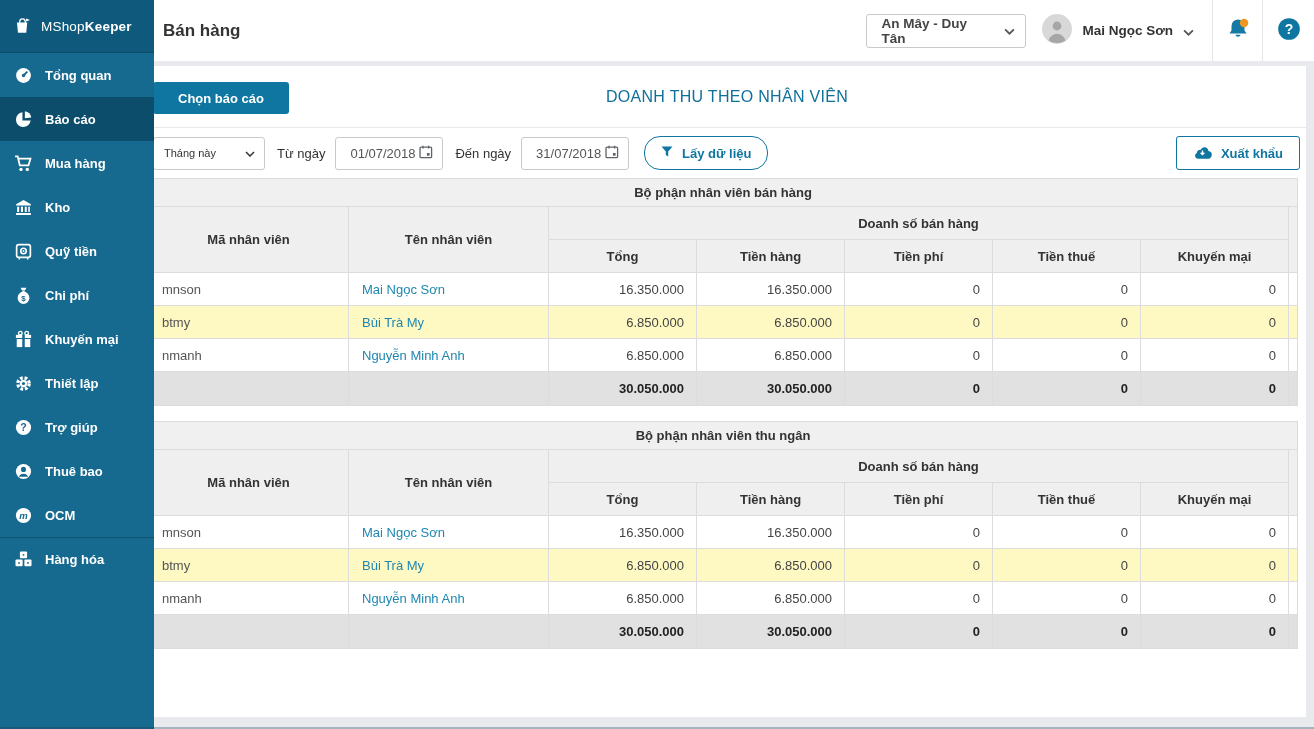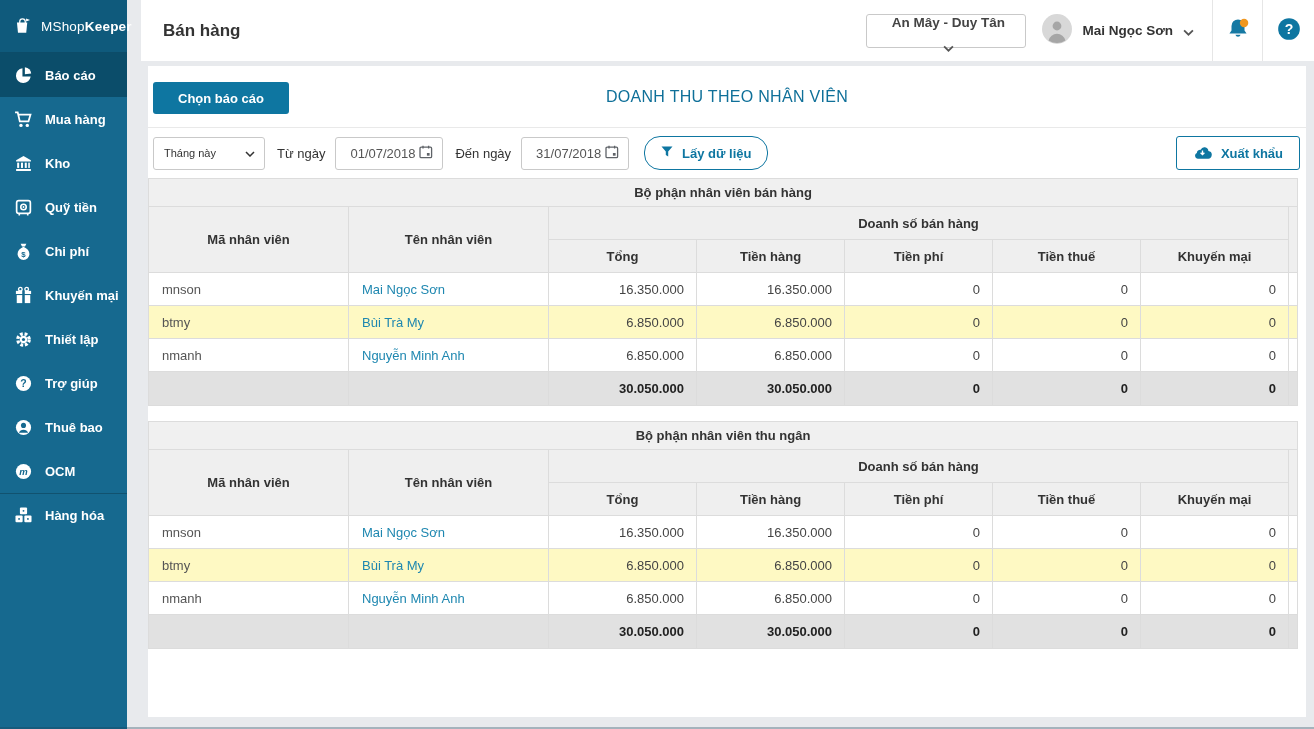--- a/index.html
+++ b/index.html
@@ -1,39 +1,39 @@
 <!DOCTYPE html>
 <html><head>
 <meta charset="utf-8">
 <style>
   * { margin:0; padding:0; box-sizing:border-box; }
   html,body { width:1314px; height:729px; overflow:hidden;
               font-family:"Liberation Sans", sans-serif; background:#e8eaed; }
 
   
-  .sidebar { position:absolute; left:0; top:0; width:127px; height:729px;
+  .sidebar { position:absolute; left:0; top:0; width:154px; height:729px;
              background:#16698f; z-index:5; }
   .logo { height:53px; display:flex; align-items:center; gap:9px; padding-left:13px;
           background:#0f5a7c; border-bottom:1px solid rgba(0,0,0,.15); }
   .logo-text { color:#fff; font-size:13.5px; letter-spacing:.2px; }
   .logo-text b { font-weight:700; }
   .nav-item { height:44px; display:flex; align-items:center; gap:12px; padding-left:14px;
               color:#fff; font-size:13px; font-weight:700; cursor:pointer; }
   .nav-item.active { background:#0b4d6a; }
   .nav-item.divided { border-top:1px solid rgba(0,0,0,.22); }
   .nav-ico { width:19px; height:19px; flex:0 0 19px; display:flex; align-items:center; justify-content:center; }
 
   
   .topbar { position:absolute; left:141px; top:0; right:0; height:61px; background:#fff;
             display:flex; align-items:center; z-index:4; }
   .page-title { font-size:17px; font-weight:700; color:#333; margin-left:22px; }
   .topbar-right { margin-left:auto; display:flex; align-items:center; height:100%; }
   .branch-select { display:flex; align-items:center; justify-content:space-between; gap:10px;
                    width:160px; height:34px; border:1px solid #c9c9c9; border-radius:3px;
-                   padding:0 10px 0 14px; font-size:13.5px; font-weight:700; color:#444; cursor:pointer;flex-direction:column; }
+                   padding:0 10px 0 14px; font-size:13.5px; font-weight:700; color:#444; cursor:pointer; }
   .avatar-wrap { display:flex; align-items:center; gap:10px; margin:0 18px 0 16px; cursor:pointer; }
   .user-name { font-size:13.5px; font-weight:700; color:#333; }
   .icon-cell { width:50px; height:100%; display:flex; align-items:center; justify-content:center;
                border-left:1px solid #e6e6e6; cursor:pointer; }
   .icon-cell.help { width:52px; }
 
   
   .content { position:absolute; left:141px; top:53px; right:0; bottom:0; background:#e8eaed; }
   .panel { position:absolute; left:7px; top:13px; right:8px; bottom:12px; background:#fff; overflow:hidden; }
 
@@ -85,20 +85,30 @@
     <span class="nav-ico">
       <svg width="22" height="22" viewBox="0 0 24 24">
           <path d="M5 7.5h13l-1.3 13H6.3z" fill="#fff"></path>
           <path d="M8.5 9.5V6.5a3.5 3.5 0 0 1 7 0v3" stroke="#fff" stroke-width="1.6" fill="none"></path>
           <path d="M16.5 2.6l5 1.8-5 2z" fill="#fff"></path>
         </svg>
     </span>
     <span class="logo-text"><span>MShop</span><b>Keeper</b></span>
   </div>
 
+  <div class="nav-item">
+    <span class="nav-ico">
+      <svg width="19" height="19" viewBox="0 0 18 18">
+          <circle cx="9" cy="9" r="7" fill="#fff"></circle>
+          <path d="M9 9l3.6-3.6" stroke="#16698f" stroke-width="1.8"></path>
+          <circle cx="9" cy="9" r="1.6" fill="#16698f"></circle>
+        </svg>
+    </span>
+    <span>Tổng quan</span>
+  </div>
 
   <div class="nav-item active">
     <span class="nav-ico">
       <svg width="19" height="19" viewBox="0 0 18 18">
           <path d="M8 2.2a7 7 0 1 0 7.8 7.8H8z" fill="#fff"></path>
           <path d="M10.3 1.2a7 7 0 0 1 6 6l-6 .6z" fill="#fff"></path>
         </svg>
     </span>
     <span>Báo cáo</span>
   </div>

